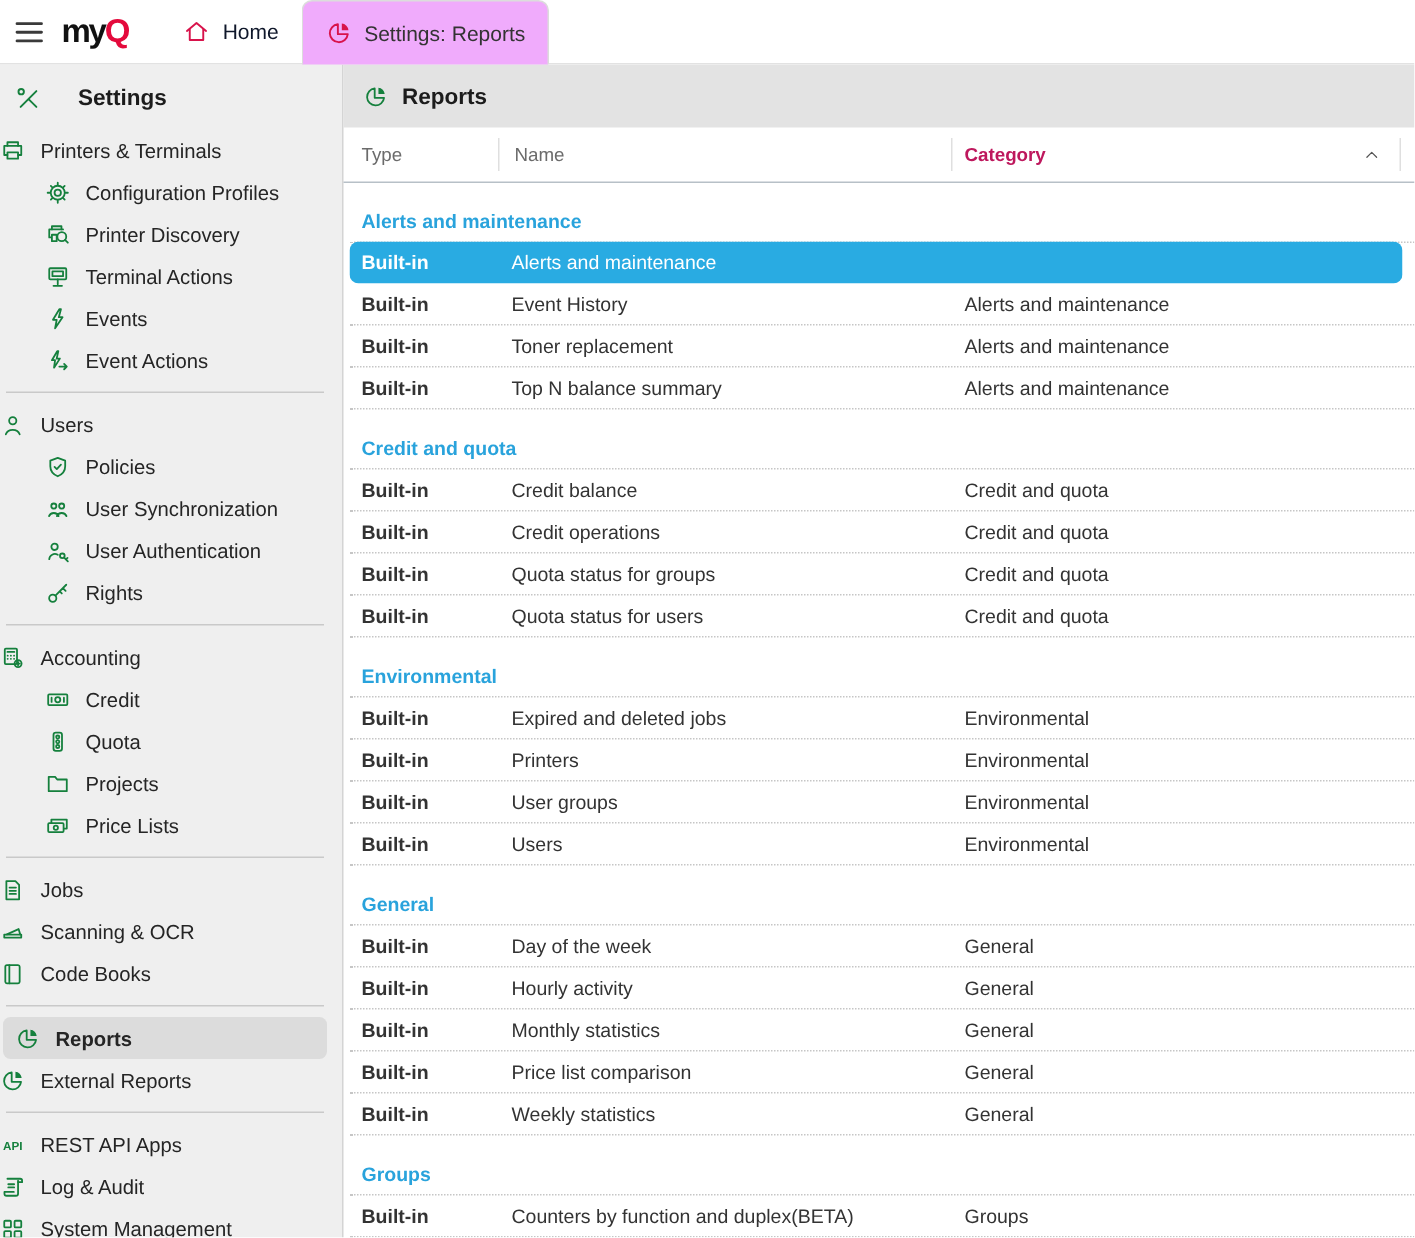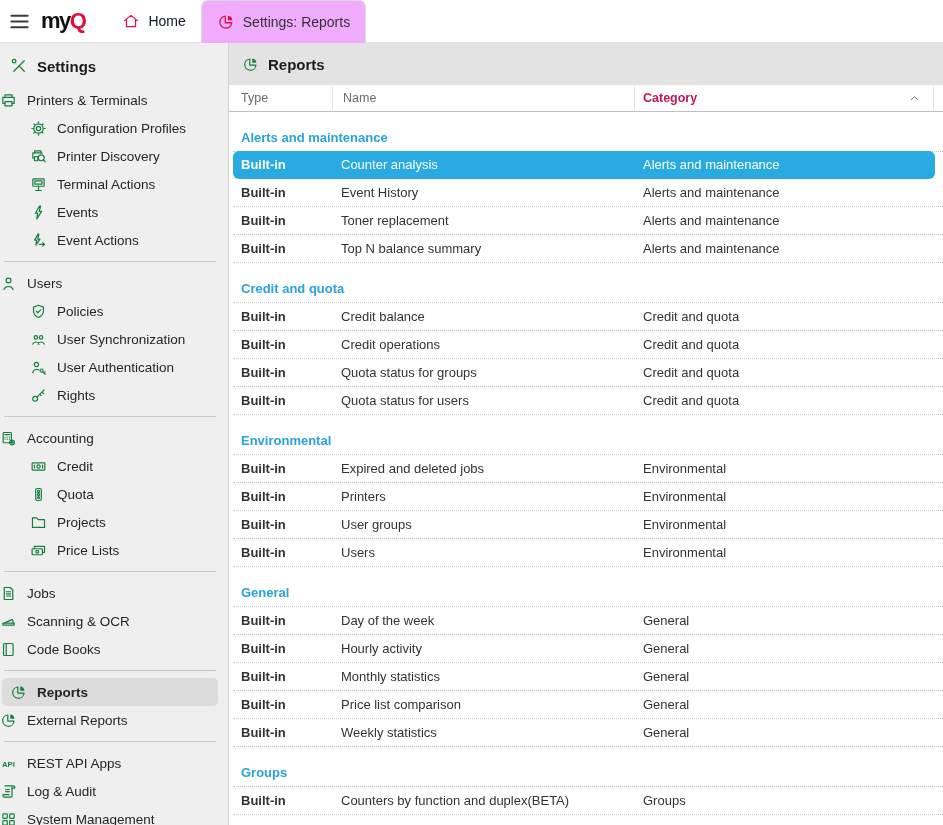--- a/index.html
+++ b/index.html
@@ -18,42 +18,42 @@
     font-size:14px;cursor:pointer;}
   .tab .icon{width:18px;height:18px;color:#d8134b;}
   .tab.active{background:#f0abfc;border:1px solid #dcdcdc;border-bottom:none;
     border-radius:7px 7px 0 0;color:#333;margin-bottom:-1px;z-index:2;}
 
   
   .app{display:flex;height:782px;}
 
   
   .sidebar{width:228px;background:#efefef;padding-top:5px;overflow:hidden;flex:none;}
-  .side-title{display:flex;align-items:center;gap:9px;padding:9px 10px 11px;
+  .side-title{display:flex;align-items:flex-start;gap:24px;padding:9px 10px 11px;
     font-weight:700;font-size:15px;color:#1c1c1c;}
   .side-title .icon{width:18px;height:18px;}
   .side-item{display:flex;align-items:center;gap:10px;height:28px;
     font-size:13.5px;color:#252525;cursor:pointer;white-space:nowrap;}
   .side-item.indent{padding-left:30px;}
   .side-item.selected{background:#dcdcdc;border-radius:5px;margin:0 10px 0 2px;
     padding-left:8px;font-weight:700;}
   .side-divider{height:1px;background:#c9c9c9;margin:7px 12px 7px 4px;}
   .icon{display:inline-flex;width:17px;height:17px;color:#15803d;flex:none;}
   .icon svg{width:100%;height:100%;}
 
   
   .content{flex:1;min-width:0;display:flex;flex-direction:column;
     border-left:1px solid #d4d4d4;background:#fff;}
   .page-header{height:42px;flex:none;background:#e3e3e3;display:flex;
     align-items:center;gap:9px;padding-left:13px;}
   .page-header .icon{width:17px;height:17px;}
   .page-title{font-weight:700;font-size:15px;color:#1c1c1c;}
 
   
-  .table-header{height:27px;flex:none;display:flex;align-items:center;
+  .table-header{height:37px;flex:none;display:flex;align-items:center;
     border-bottom:1px solid #b7c0c7;font-size:12.5px;color:#6b6b6b;}
   .th{height:22px;display:flex;align-items:center;}
   .th-type{width:103px;padding-left:12px;}
   .th-name{width:302px;padding-left:10px;border-left:1px solid #dfdfdf;}
   .th-category{flex:1;padding-left:8px;border-left:1px solid #dfdfdf;
     color:#be185d;font-weight:700;}
   .sort-icon{margin-left:auto;margin-right:12px;width:13px;height:13px;color:#555;}
   .th-stub{width:10px;height:22px;border-left:1px solid #dfdfdf;}
 
   .table-body{flex:1;overflow:hidden;padding-left:4px;}
@@ -378,21 +378,20 @@
           </span>
       </div>
       <div class="th-stub"></div>
     </div>
 
     <div class="table-body">
         <div class="group">
           <div class="group-title">Alerts and maintenance</div>
           <div class="row selected">
             <div class="cell cell-type">Built-in</div>
-            <div class="cell cell-name">Counter analysis</div>
             <div class="cell cell-category">Alerts and maintenance</div>
           </div>
           <div class="row">
             <div class="cell cell-type">Built-in</div>
             <div class="cell cell-name">Event History</div>
             <div class="cell cell-category">Alerts and maintenance</div>
           </div>
           <div class="row">
             <div class="cell cell-type">Built-in</div>
             <div class="cell cell-name">Toner replacement</div>

